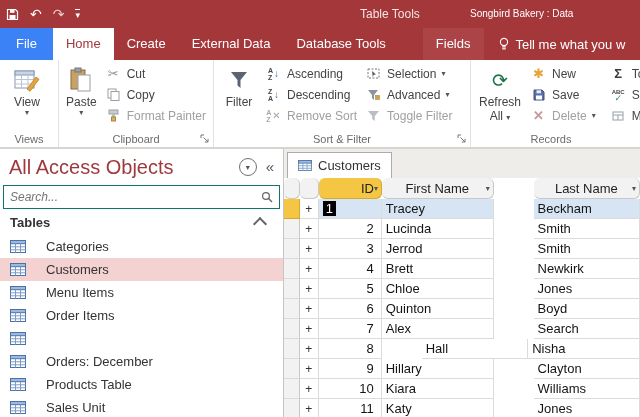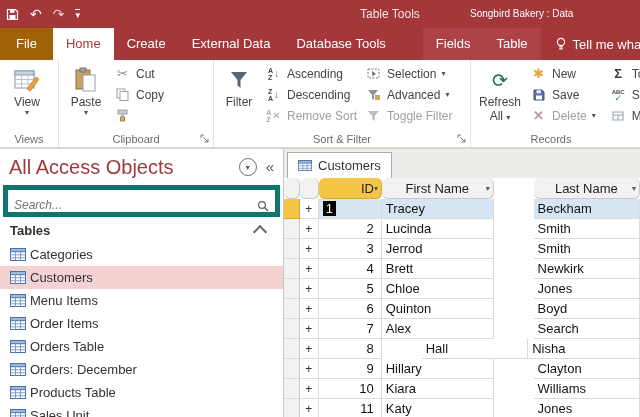--- a/index.html
+++ b/index.html
@@ -11,21 +11,21 @@
   .qat{position:absolute;left:6px;top:0;height:28px;display:flex;align-items:center;gap:11px;}
   .qat .g{font-size:14px;color:#fff;line-height:28px;}
   .qat .dim{opacity:.75;}
   .qat-caret{font-size:9px;border-top:1px solid #fff;padding-top:1px;line-height:8px;}
   .tt-title{position:absolute;left:360px;top:0;line-height:28px;font-size:12px;color:#F6E3E3;white-space:nowrap;}
   .doc-title{position:absolute;left:470px;top:0;line-height:28px;font-size:10px;color:#fff;white-space:nowrap;}
 
   
   .tabrow{position:absolute;top:28px;left:0;right:0;height:32px;background:#A4373A;display:flex;align-items:stretch;color:#fff;overflow:hidden;}
   .tab{line-height:32px;font-size:13px;padding:0 13px;white-space:nowrap;}
-  .tab-file{background:#a16207;padding:0 16px;}
+  .tab-file{background:#3b82f6;padding:0 16px;}
   .tab.active{background:#fff;color:#A4373A;}
   .ctx-tabs{display:flex;margin-left:24px;background:#AC4347;}
   .tellme{display:flex;align-items:center;gap:6px;margin-left:14px;font-size:13px;white-space:nowrap;}
 
   
   .ribbon{position:absolute;top:60px;left:0;right:0;height:87px;background:#fff;border-bottom:1px solid #D8D4CF;display:flex;overflow:hidden;}
   .rgroup{position:relative;border-right:1px solid #E4E2DF;padding:2px 3px 16px 3px;display:flex;align-items:flex-start;flex-shrink:0;}
   .glabel{position:absolute;bottom:2px;left:0;right:0;text-align:center;font-size:11px;color:#6B6B6B;white-space:nowrap;}
   .launcher{position:absolute;bottom:3px;right:3px;width:10px;height:10px;}
   .bigbtn{display:flex;flex-direction:column;align-items:center;width:48px;padding-top:3px;font-size:12px;color:#444;line-height:14px;}
@@ -47,27 +47,27 @@
   .xdel{color:#C49A9A;font-size:12px;font-weight:bold;}
   .refresh-g{color:#1E7145;font-size:19px;line-height:19px;}
   .newstar{color:#E8A33D;font-size:15px;}
 
   
   .navpane{position:absolute;top:148px;left:0;width:283px;bottom:0;background:#fff;border-right:1px solid #C6C6C6;border-top:1px solid #D8D4CF;overflow:hidden;}
   .nav-title-row{height:36px;display:flex;align-items:center;padding:0 9px;}
   .nav-title{flex:1;font-size:20px;color:#9E3A3E;white-space:nowrap;}
   .circle-dd{width:16px;height:16px;border:1px solid #707070;border-radius:50%;display:flex;align-items:center;justify-content:center;font-size:8px;color:#555;margin-right:9px;}
   .shutter{font-size:15px;color:#555;line-height:16px;}
-  .search-row{margin:0 3px;height:22px;border:5px solid #0f766e;display:flex;align-items:flex-end;background:#fff;}
+  .search-row{margin:0 3px;height:22px;border:1px solid #0f766e;display:flex;align-items:center;background:#fff;}
   .search-row input{flex:1;border:none;outline:none;font-size:12px;color:#444;padding:0 6px;background:transparent;font-family:inherit;font-style:italic;}
   .search-ic{padding:0 6px;display:flex;align-items:center;}
   .section-hdr{height:26px;display:flex;align-items:center;padding:0 10px;font-size:13px;font-weight:bold;color:#333;}
   .section-hdr .spacer{flex:1;}
   .chev-up{width:8px;height:8px;border-left:2px solid #666;border-top:2px solid #666;transform:rotate(45deg);margin-right:8px;margin-top:3px;}
-  .nav-item{height:23px;display:flex;align-items:center;gap:4px;padding-left:10px;font-size:13px;color:#333;}
+  .nav-item{height:23px;display:flex;align-items:center;gap:20px;padding-left:10px;font-size:13px;color:#333;}
   .nav-item.selected{background:#F4D2D2;}
 
   
   .content{position:absolute;top:148px;left:284px;right:0;bottom:0;background:#EFEDEA;border-top:1px solid #D8D4CF;overflow:hidden;}
   .tabstrip{height:29px;display:flex;align-items:flex-end;}
   .doc-tab{margin-left:3px;height:25px;background:#fff;border:1px solid #ABABAB;border-bottom:none;display:flex;align-items:center;gap:6px;padding:0 10px;font-size:13px;color:#333;}
   .sheet{position:absolute;top:29px;left:0;right:0;bottom:0;background:#fff;font-size:13px;color:#141414;}
   .hrow{display:flex;height:21px;}
   .hcell{box-sizing:border-box;background:#F2F2F2;border-right:1px solid #C8C8C8;border-bottom:1px solid #C8C8C8;display:flex;align-items:center;justify-content:center;position:relative;font-size:13px;color:#222;border-radius:6px;}
   .hcell .dd{position:absolute;right:3px;top:7px;}
@@ -108,21 +108,20 @@
 </div>
 
 <div class="tabrow">
   <div class="tab tab-file">File</div>
   <div class="tab active">Home</div>
   <div class="tab">Create</div>
   <div class="tab">External Data</div>
   <div class="tab">Database Tools</div>
   <div class="ctx-tabs">
     <div class="tab">Fields</div>
-    <div class="tab">Table</div>
   </div>
   <div class="tellme">
     <span>
       <svg width="12" height="15" viewBox="0 0 12 15">
           <circle cx="6" cy="5" r="3.6" fill="none" stroke="#fff" stroke-width="1.1"></circle>
           <rect x="4.2" y="9.3" width="3.6" height="1.2" fill="#fff"></rect>
           <rect x="4.2" y="11.2" width="3.6" height="1.2" fill="#fff"></rect>
         </svg>
     </span>
     <span>Tell me what you w</span>
@@ -177,20 +176,21 @@
         <span>Copy</span>
       </div>
       <div class="sbtn disabled">
         <span class="ic">
           <svg width="13" height="13" viewBox="0 0 13 13">
               <rect x="2" y="1" width="9" height="4" fill="#C9CDD3" stroke="#9AA0A6"></rect>
               <rect x="5" y="5" width="3" height="3" fill="#B9Bec6"></rect>
               <rect x="4.5" y="8" width="4" height="4" fill="#D9B35C" stroke="#A8853C"></rect>
             </svg>
         </span>
+        <span>Format Painter</span>
       </div>
     </div>
     <div class="glabel">Clipboard</div>
     <span class="launcher">
       <svg width="10" height="10" viewBox="0 0 10 10">
           <path d="M1 4 V1 H4" fill="none" stroke="#777"></path>
           <path d="M3.5 3.5 L8 8 M8 8 H4.8 M8 8 V4.8" fill="none" stroke="#777"></path>
         </svg>
     </span>
   </div>
@@ -415,21 +415,20 @@
     <span>
         <svg width="16" height="13" viewBox="0 0 16 13">
           <rect x="0.5" y="0.5" width="15" height="12" fill="#fff" stroke="#4A72A8"></rect>
           <rect x="0.5" y="0.5" width="15" height="3.2" fill="#9FB9DC" stroke="#4A72A8"></rect>
           <line x1="5.5" y1="3.7" x2="5.5" y2="12.5" stroke="#7C9CC4"></line>
           <line x1="10.5" y1="3.7" x2="10.5" y2="12.5" stroke="#7C9CC4"></line>
           <line x1="0.5" y1="6.8" x2="15.5" y2="6.8" stroke="#7C9CC4"></line>
           <line x1="0.5" y1="9.8" x2="15.5" y2="9.8" stroke="#7C9CC4"></line>
         </svg>
       </span>
-    <span>Orders Table</span>
   </div>
   <div class="nav-item">
     <span>
         <svg width="16" height="13" viewBox="0 0 16 13">
           <rect x="0.5" y="0.5" width="15" height="12" fill="#fff" stroke="#4A72A8"></rect>
           <rect x="0.5" y="0.5" width="15" height="3.2" fill="#9FB9DC" stroke="#4A72A8"></rect>
           <line x1="5.5" y1="3.7" x2="5.5" y2="12.5" stroke="#7C9CC4"></line>
           <line x1="10.5" y1="3.7" x2="10.5" y2="12.5" stroke="#7C9CC4"></line>
           <line x1="0.5" y1="6.8" x2="15.5" y2="6.8" stroke="#7C9CC4"></line>
           <line x1="0.5" y1="9.8" x2="15.5" y2="9.8" stroke="#7C9CC4"></line>

